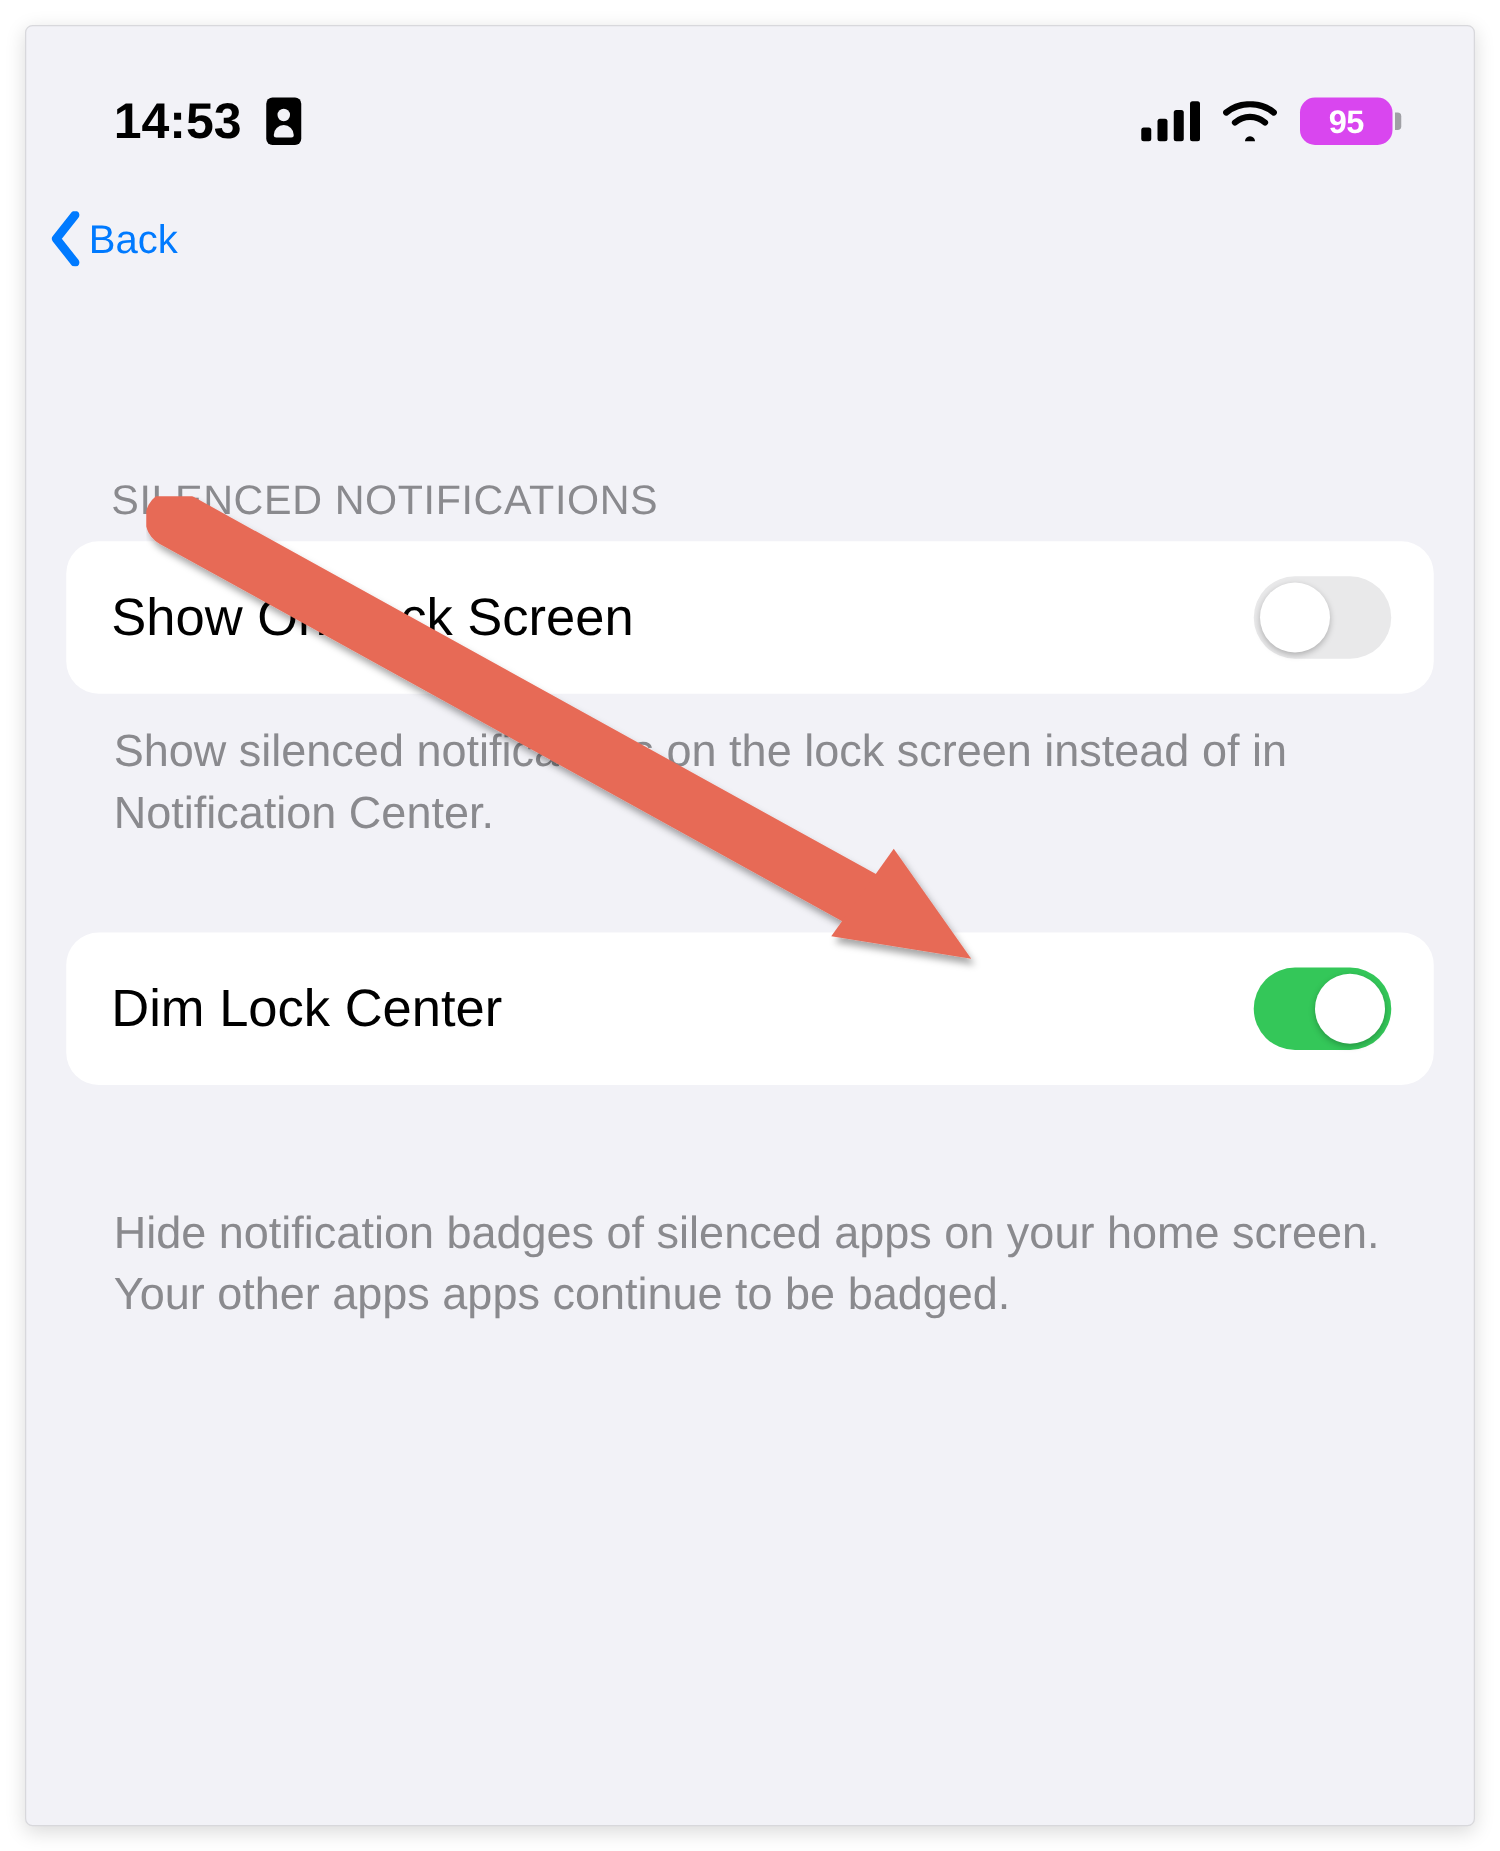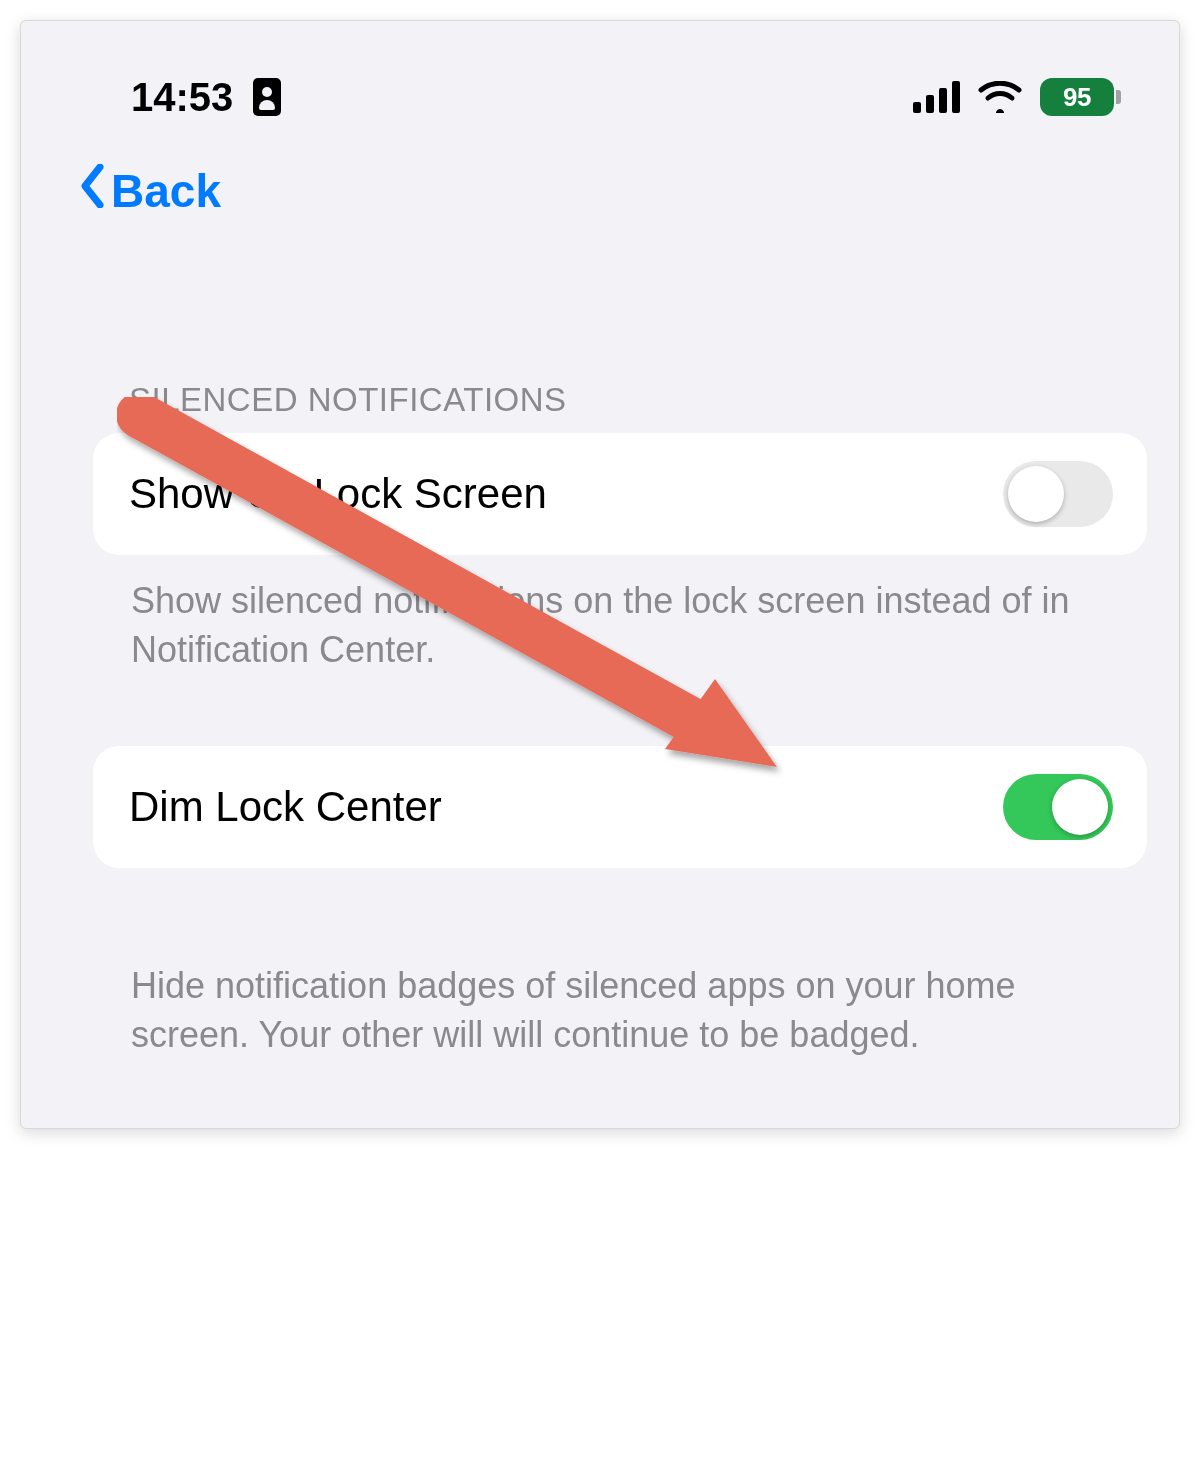--- a/index.html
+++ b/index.html
@@ -6,27 +6,26 @@
   html, body { width: 1200px; height: 1481px; }
   body {
     font-family: -apple-system, "SF Pro Text", "Helvetica Neue", Arial, sans-serif;
     background: #fff;
     position: relative;
     overflow: hidden;
   }
   .frame {
     position: absolute;
     left: 20px; top: 20px;
-    width: 1160px; height: 1109px;
+    width: 1160px; height: 1441px;
     background: #f2f2f7;
     border-radius: 6px;
     border: 1px solid #d8d8dc;
     box-shadow: 0 4px 16px rgba(0,0,0,0.15);
     overflow: hidden;
-    padding-left: 40px;
   }
 
   
   .status-bar {
     display: flex;
     justify-content: space-between;
     align-items: center;
     padding: 42px 58px 0 70px;
     height: 110px;
   }
@@ -82,21 +81,21 @@
   .signal-bars span:nth-child(2){height:18px}
   .signal-bars span:nth-child(3){height:25px}
   .signal-bars span:nth-child(4){height:32px}
   .wifi-icon svg { display:block; }
   .battery-pill {
     display:flex;
     align-items:center;
   }
   .battery-body {
     width: 74px; height: 38px;
-    background: #15803d;
+    background: #d946ef;
     border-radius: 12px;
     color: #fff;
     font-size: 26px;
     font-weight: 700;
     display:flex;
     align-items:center;
     justify-content:center;
     letter-spacing:-0.5px;
   }
   .battery-tip {
@@ -110,25 +109,25 @@
   .nav-bar {
     position: relative;
     height: 120px;
     display:flex;
     align-items:center;
   }
   .back-btn {
     position:absolute;
     left: 18px;
     display:flex;
-    align-items:flex-start;
+    align-items:center;
     gap:6px;
     color:#007aff;
-    font-size:46px;
-    font-weight:700;
+    font-size:32px;
+    font-weight:400;
     cursor:pointer;
   }
   .chevron-left {
     width:26px; height:44px;
   }
   .nav-title {
     margin: 0 auto;
     font-size: 44px;
     font-weight: 700;
     color:#000;
@@ -248,21 +247,21 @@
 
   <div class="row">
     <div class="row-label">Dim Lock Center</div>
     <div class="toggle on">
         <div class="knob"></div>
       </div>
   </div>
 
   <div class="spacer-md"></div>
 
-  <div class="row-footer">Hide notification badges of silenced apps on your home screen. Your other will will continue to be badged.</div>
+  <div class="row-footer">Hide notification badges of silenced apps on your home screen. Your other apps apps continue to be badged.</div>
 
   <svg class="annotation-arrow" width="680" height="410" viewBox="0 0 680 410">
     <defs>
       <filter id="shadow" x="-20%" y="-20%" width="140%" height="140%">
         <feDropShadow dx="3" dy="5" stdDeviation="3" flood-color="rgba(0,0,0,0.35)"></feDropShadow>
       </filter>
     </defs>
     <g filter="url(#shadow)">
       <line x1="22" y1="18" x2="590" y2="332" stroke="#e76a57" stroke-width="46" stroke-linecap="round"></line>
       <polygon points="660,370 548,352 598,282" fill="#e76a57"></polygon>

